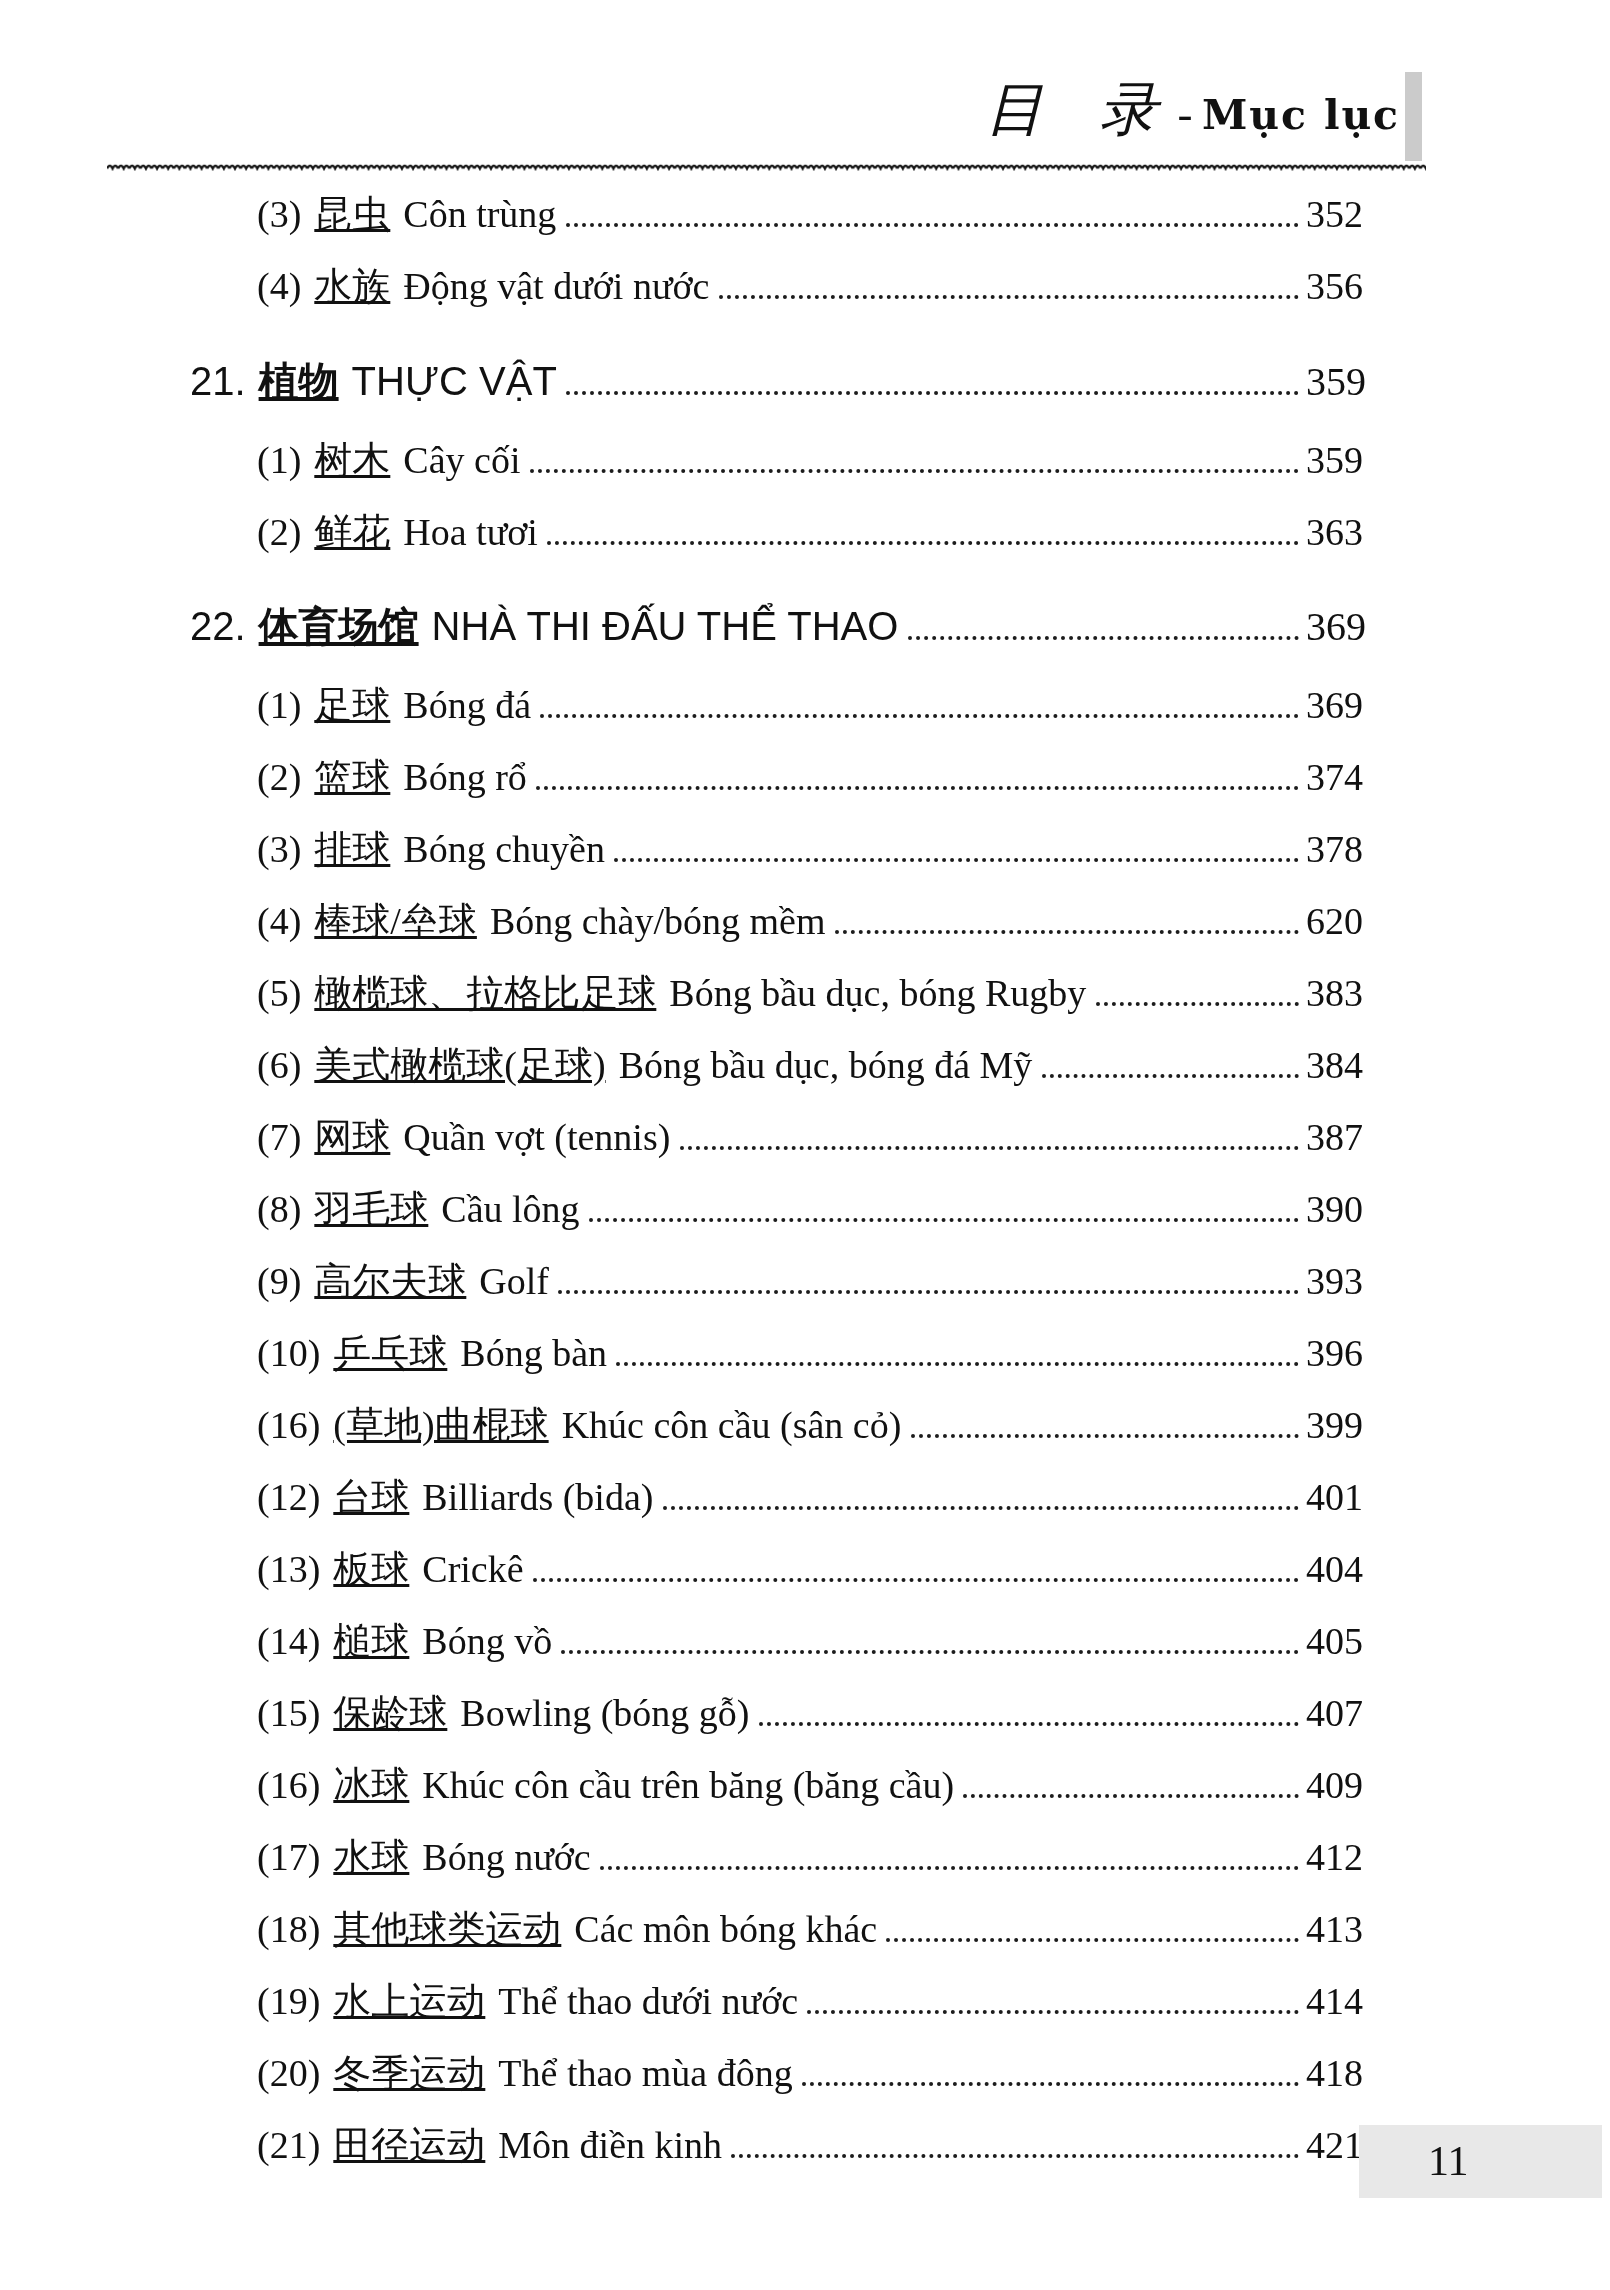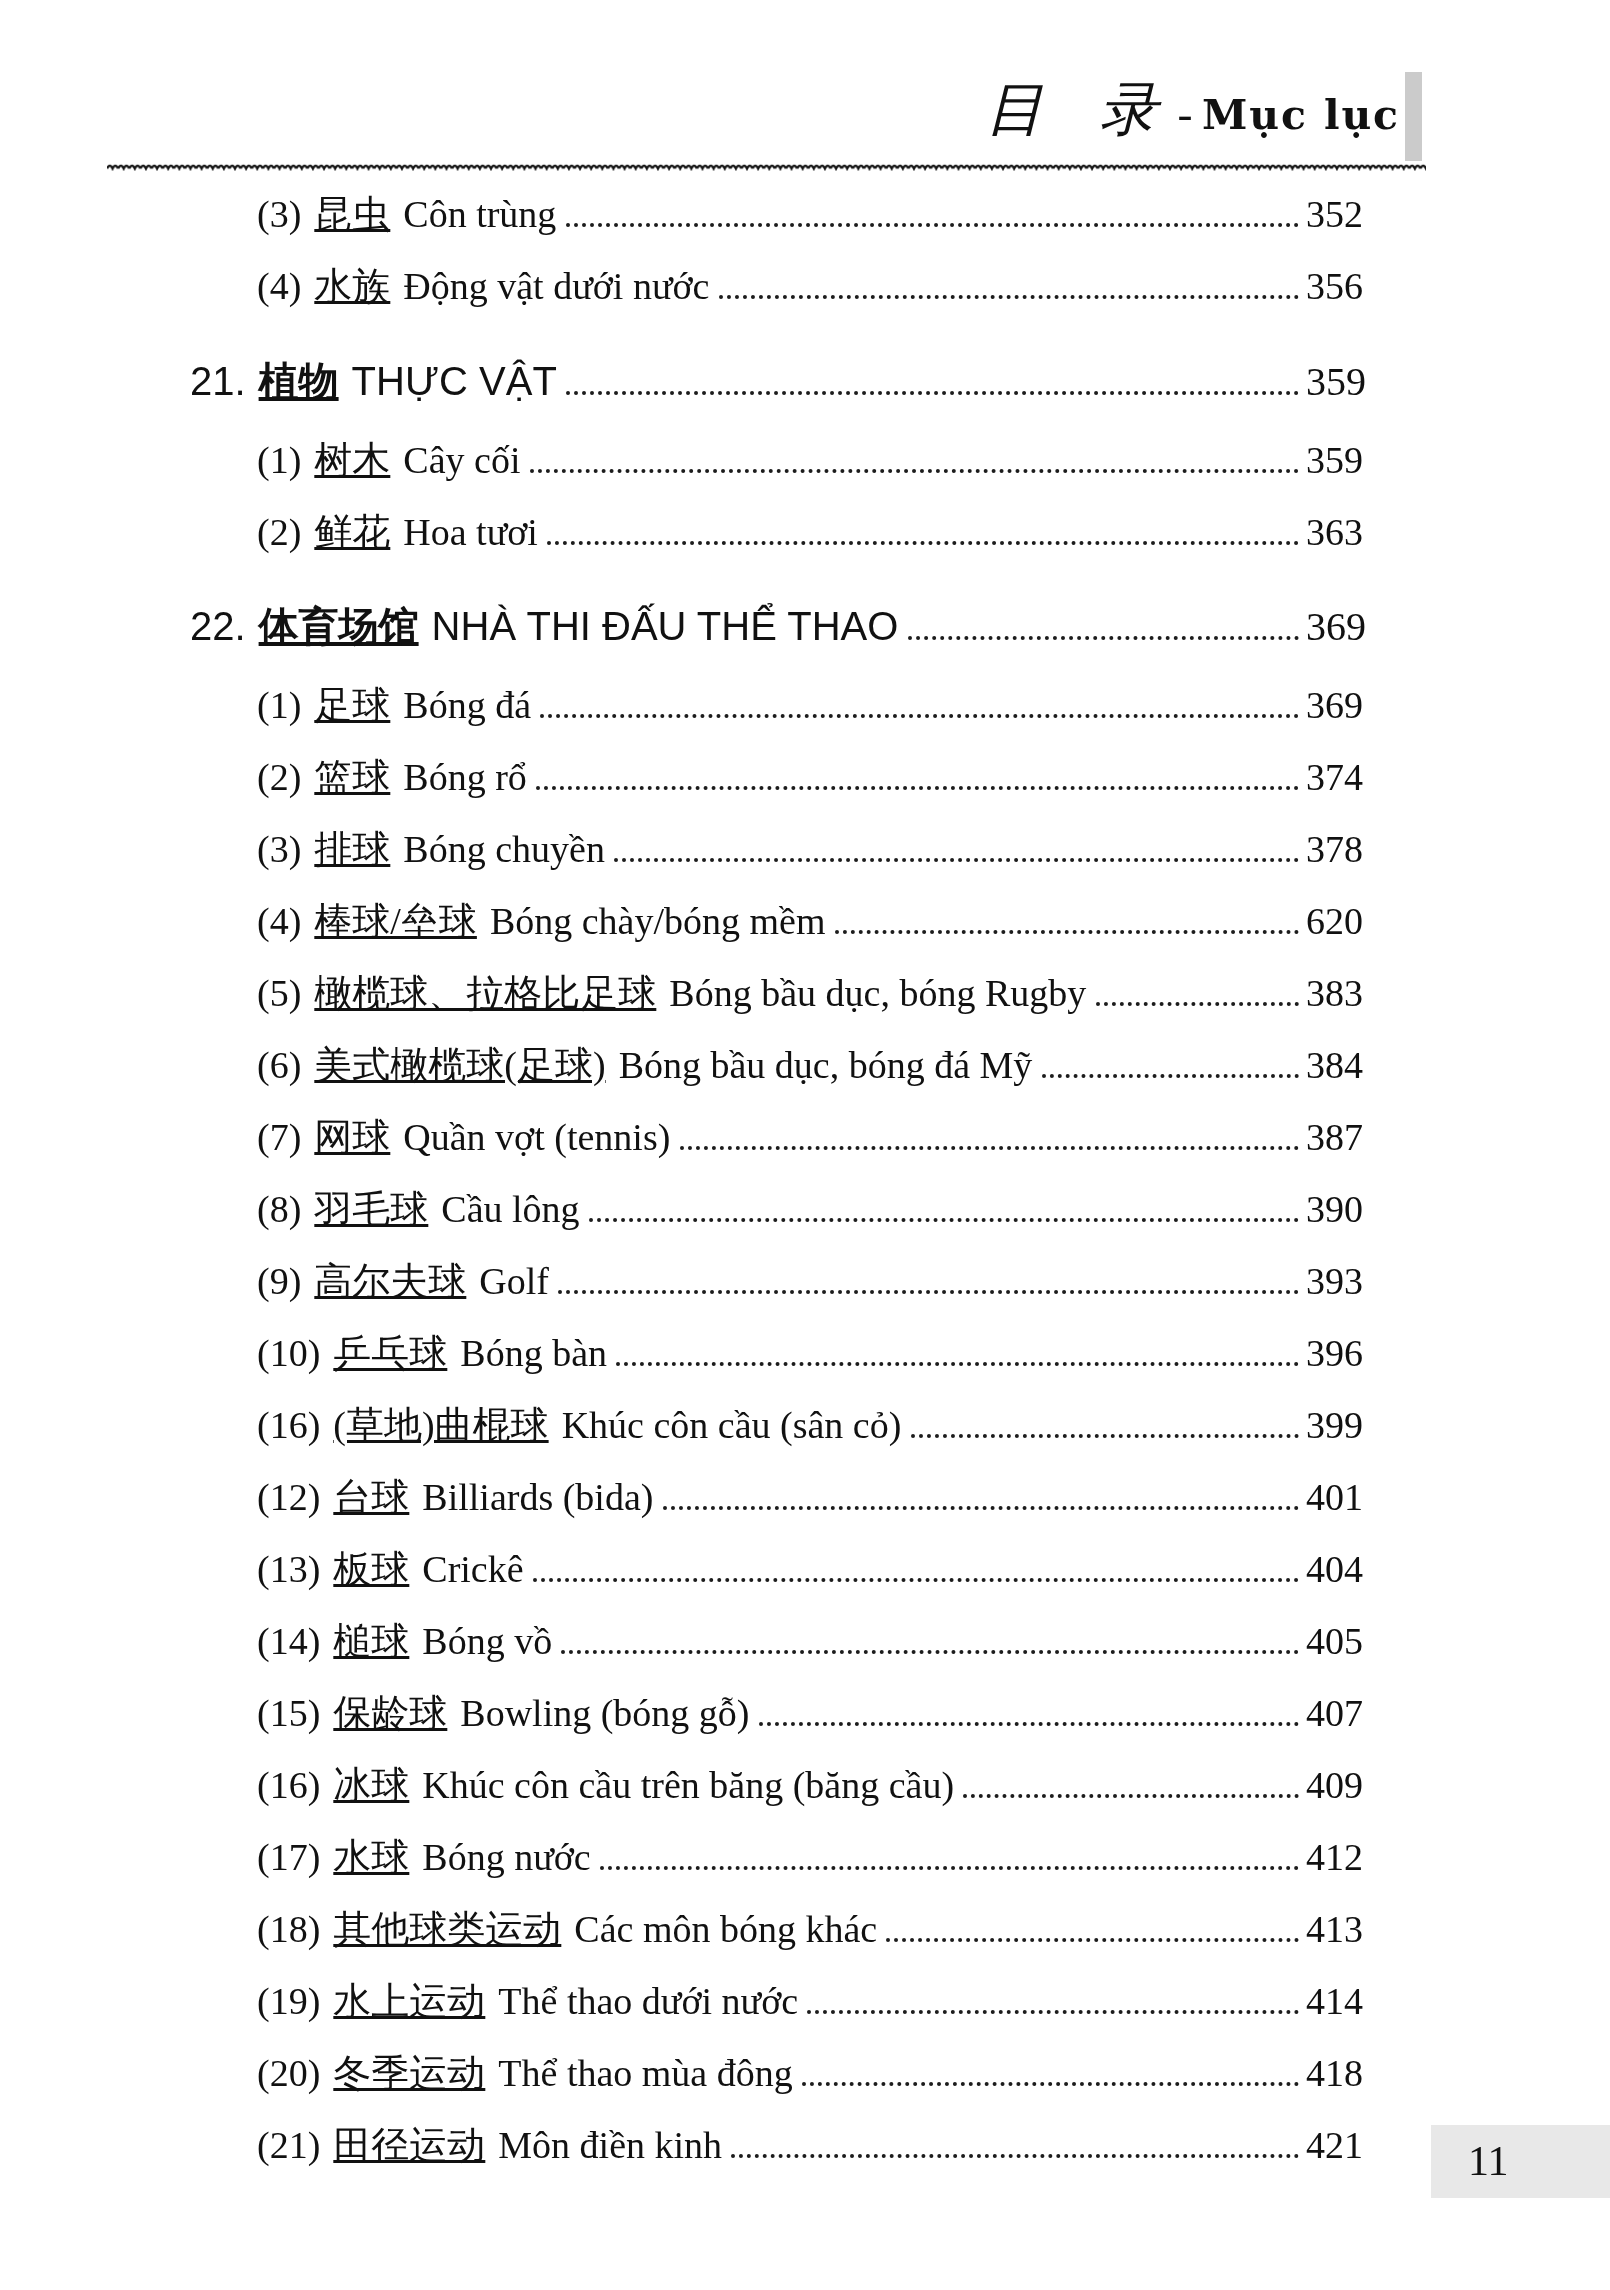--- a/index.html
+++ b/index.html
@@ -82,23 +82,24 @@
   }
   .row.heading .leader { margin-bottom: 29px; }
   .pg {
     min-width: 88px;
     font-family: "Liberation Serif", serif;
   }
 
   
   .pagenum-box {
     position: absolute;
-    right: 0; top: 2125px;
-    width: 179px; height: 73px;
+    right: 8px; top: 2125px;
+    width: 211px; height: 73px;
     background: #e8e8e8;
+    padding-left: 32px;
   }
   .pagenum {
     display: block;
     margin-left: 37px;
     font-size: 42px;
     line-height: 73px;
     color: #111111;
   }
 </style>
 </head>

